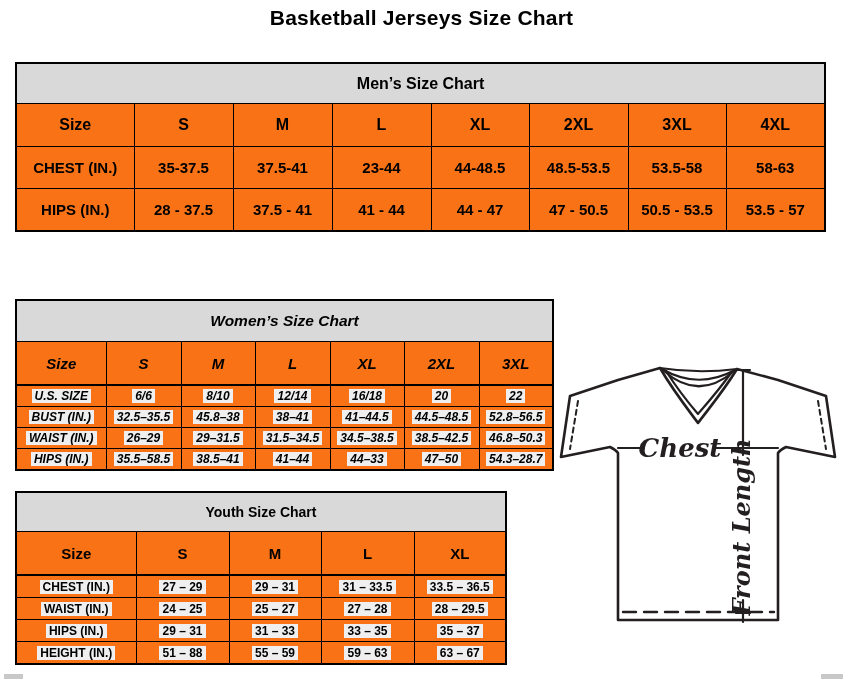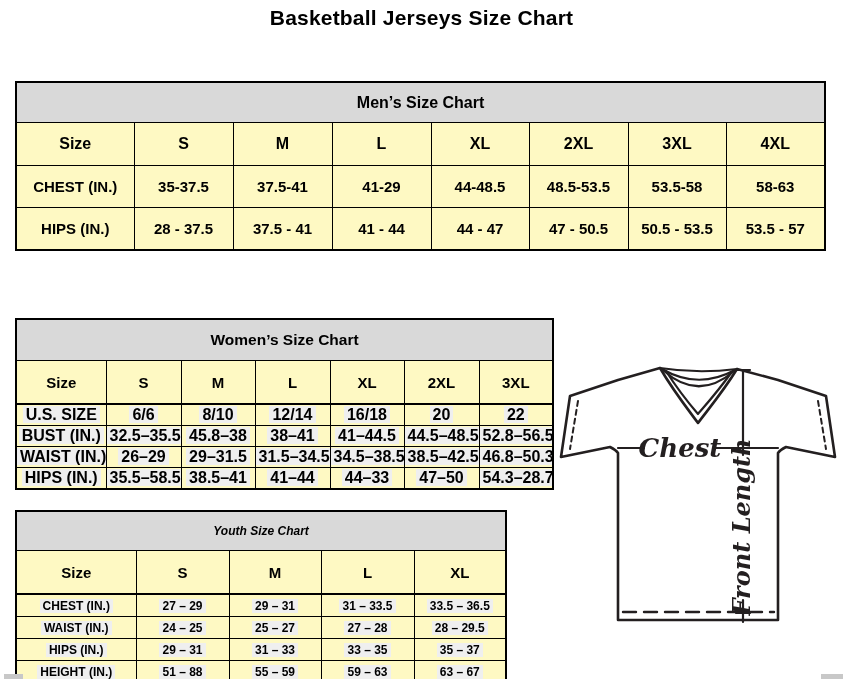--- a/index.html
+++ b/index.html
@@ -1,37 +1,37 @@
 <!DOCTYPE html>
 <html><head>
 <meta charset="utf-8">
 <style>
   html,body{margin:0;padding:0;background:#ffffff;}
   .page{position:relative;width:843px;height:679px;background:#ffffff;overflow:hidden;
         font-family:"Liberation Sans",sans-serif;color:#000;padding-left:31px;}
   .title{position:absolute;top:6px;left:0;width:843px;text-align:center;
          font-size:21px;font-weight:bold;letter-spacing:0.2px;}
   table.tbl{position:absolute;border-collapse:collapse;table-layout:fixed;
-            font-weight:bold;text-align:center;background:#fef9c3;
-            border:2px solid #000;margin-top:19px;}
+            font-weight:bold;text-align:center;background:#f97316;
+            border:2px solid #000;}
   table.tbl td{border:1px solid #000;padding:0;overflow:hidden;white-space:nowrap;}
   tr.caption td{background:#d9d9d9;}
   
   .mens{left:15px;top:62px;width:809px;}
   .mens tr.caption td{height:39px;font-size:16px;}
   .mens tr.head td{height:42px;font-size:16px;}
   .mens tr.data td{height:41px;font-size:15px;}
   
-  .womens{left:15px;top:299px;width:537px;}
+  .womens{left:15px;top:299px;width:537px;font-style:italic;}
   .womens tr.caption td{height:40px;font-size:15.5px;}
   .womens tr.head td{height:42px;font-size:15px;border-bottom:2px solid #000;}
-  .womens tr.data td{height:20px;font-size:16px;}
+  .womens tr.data td{height:20px;font-size:12px;}
   
   .youth{left:15px;top:491px;width:490px;}
-  .youth tr.caption td{height:38px;font-size:12px;font-style:italic;}
+  .youth tr.caption td{height:38px;font-size:14px;}
   .youth tr.head td{height:42px;font-size:15px;border-bottom:2px solid #000;}
   .youth tr.data td{height:21px;font-size:12px;}
   .hl{background:#efefef;padding:0 3px;}
   
   .jersey{position:absolute;left:556px;top:362px;width:287px;height:307px;}
   .jersey text{font-family:"DejaVu Serif","Liberation Serif",serif;
                font-style:italic;font-weight:bold;fill:#231f20;}
   
   .sb{position:absolute;height:5px;bottom:0;background:#c8c8c8;}
   .sb-left{left:4px;width:19px;}
@@ -66,21 +66,21 @@
       <td>L</td>
       <td>XL</td>
       <td>2XL</td>
       <td>3XL</td>
       <td>4XL</td>
     </tr>
     <tr class="data">
       <td>CHEST (IN.)</td>
       <td>35-37.5</td>
       <td>37.5-41</td>
-      <td>41-29</td>
+      <td>23-44</td>
       <td>44-48.5</td>
       <td>48.5-53.5</td>
       <td>53.5-58</td>
       <td>58-63</td>
     </tr>
     <tr class="data">
       <td>HIPS (IN.)</td>
       <td>28 - 37.5</td>
       <td>37.5 - 41</td>
       <td>41 - 44</td>

